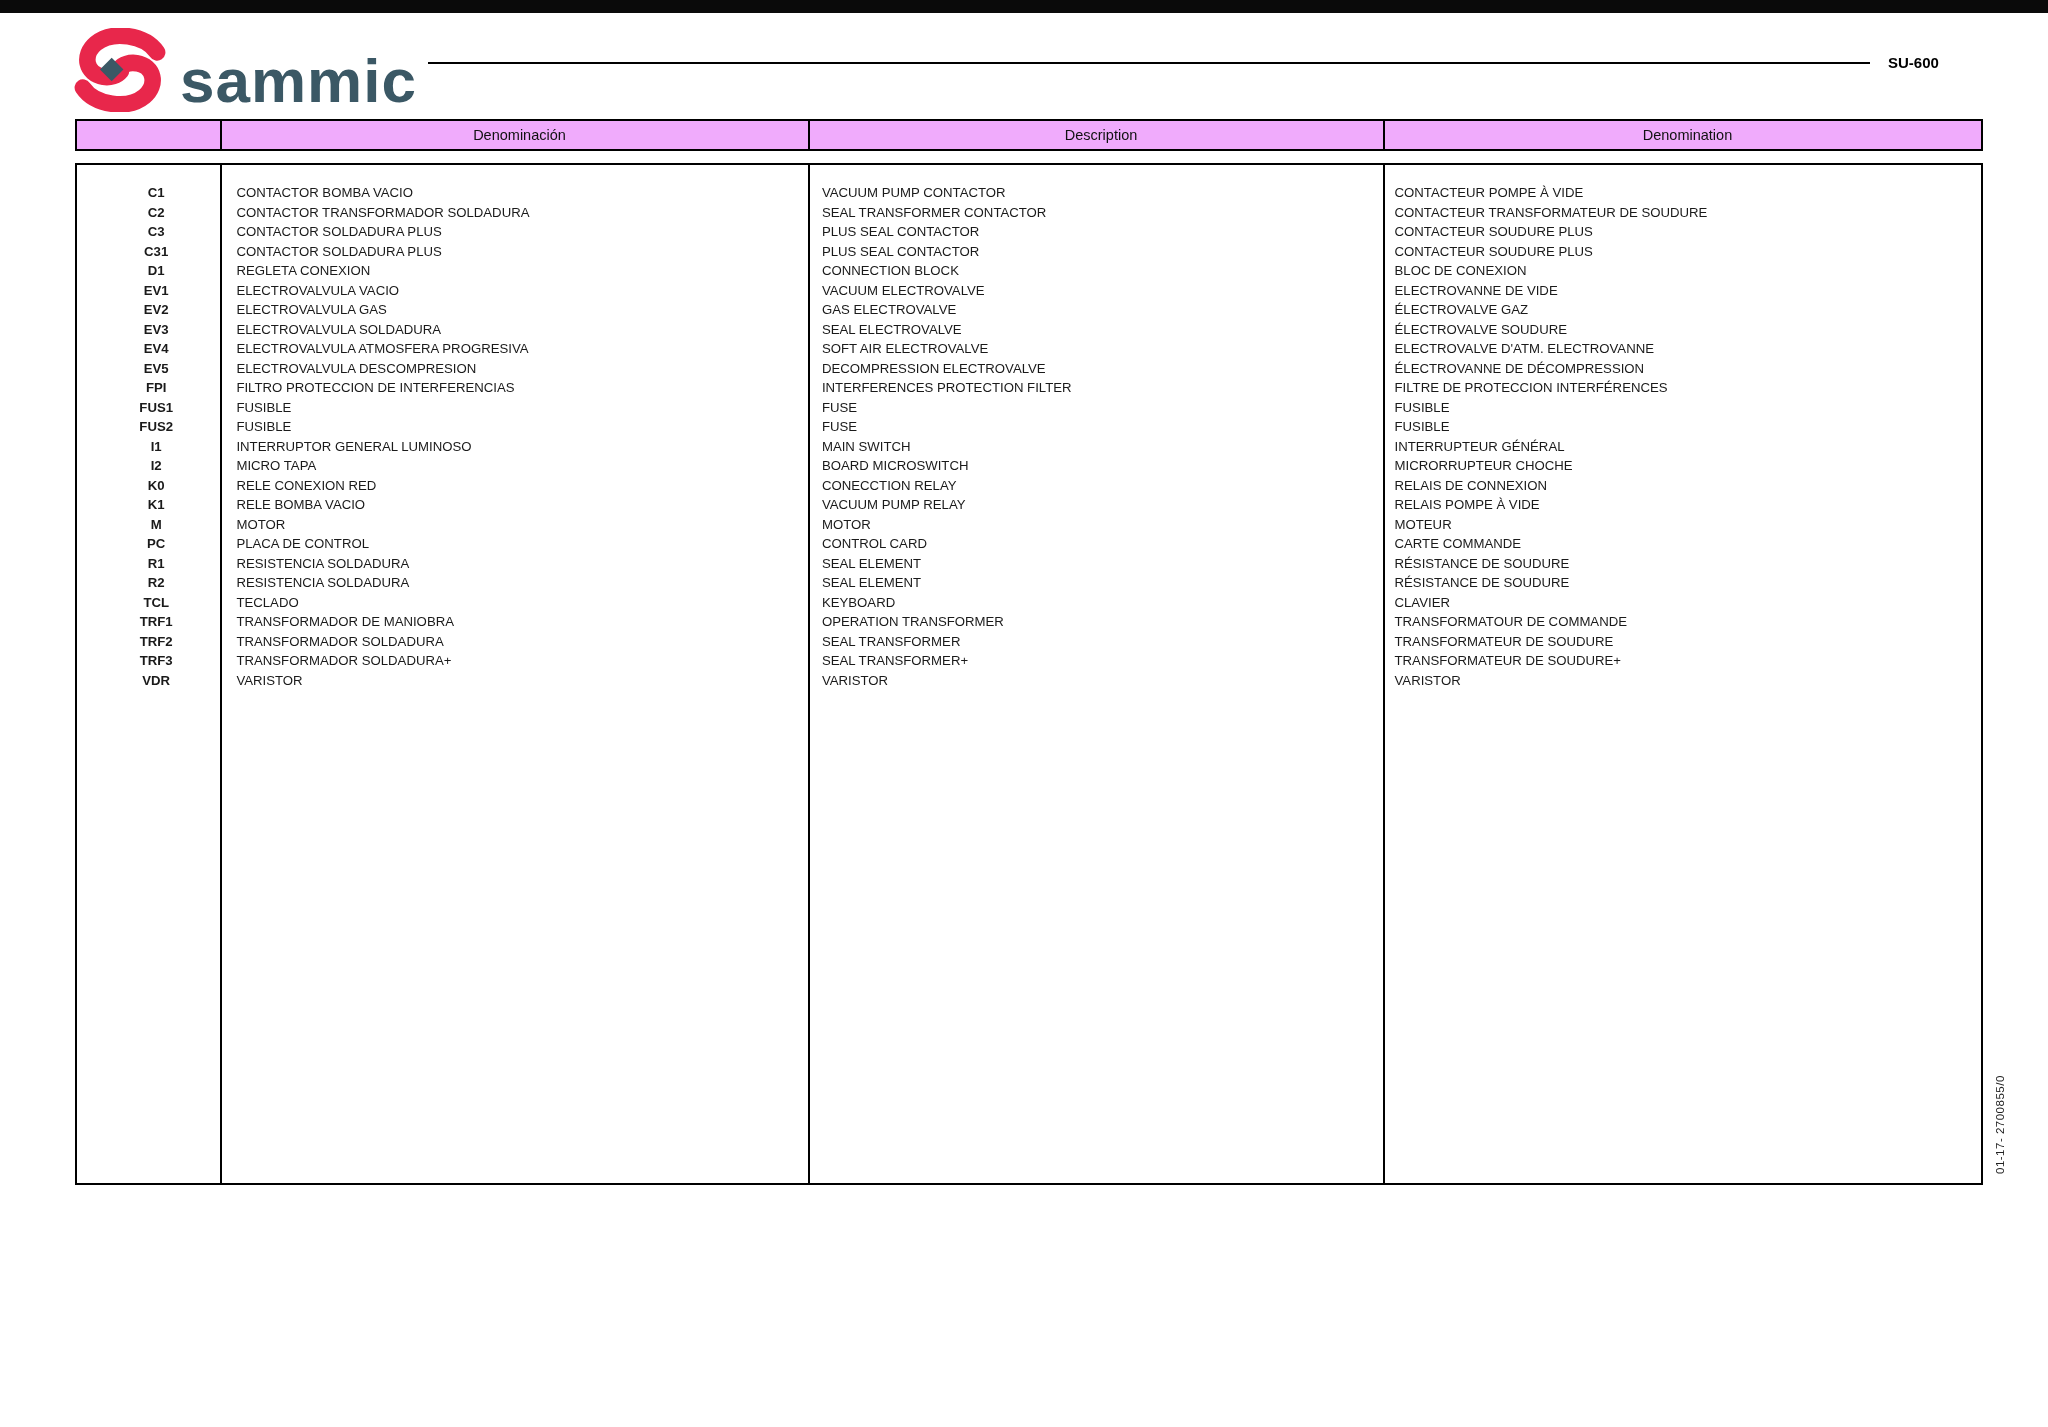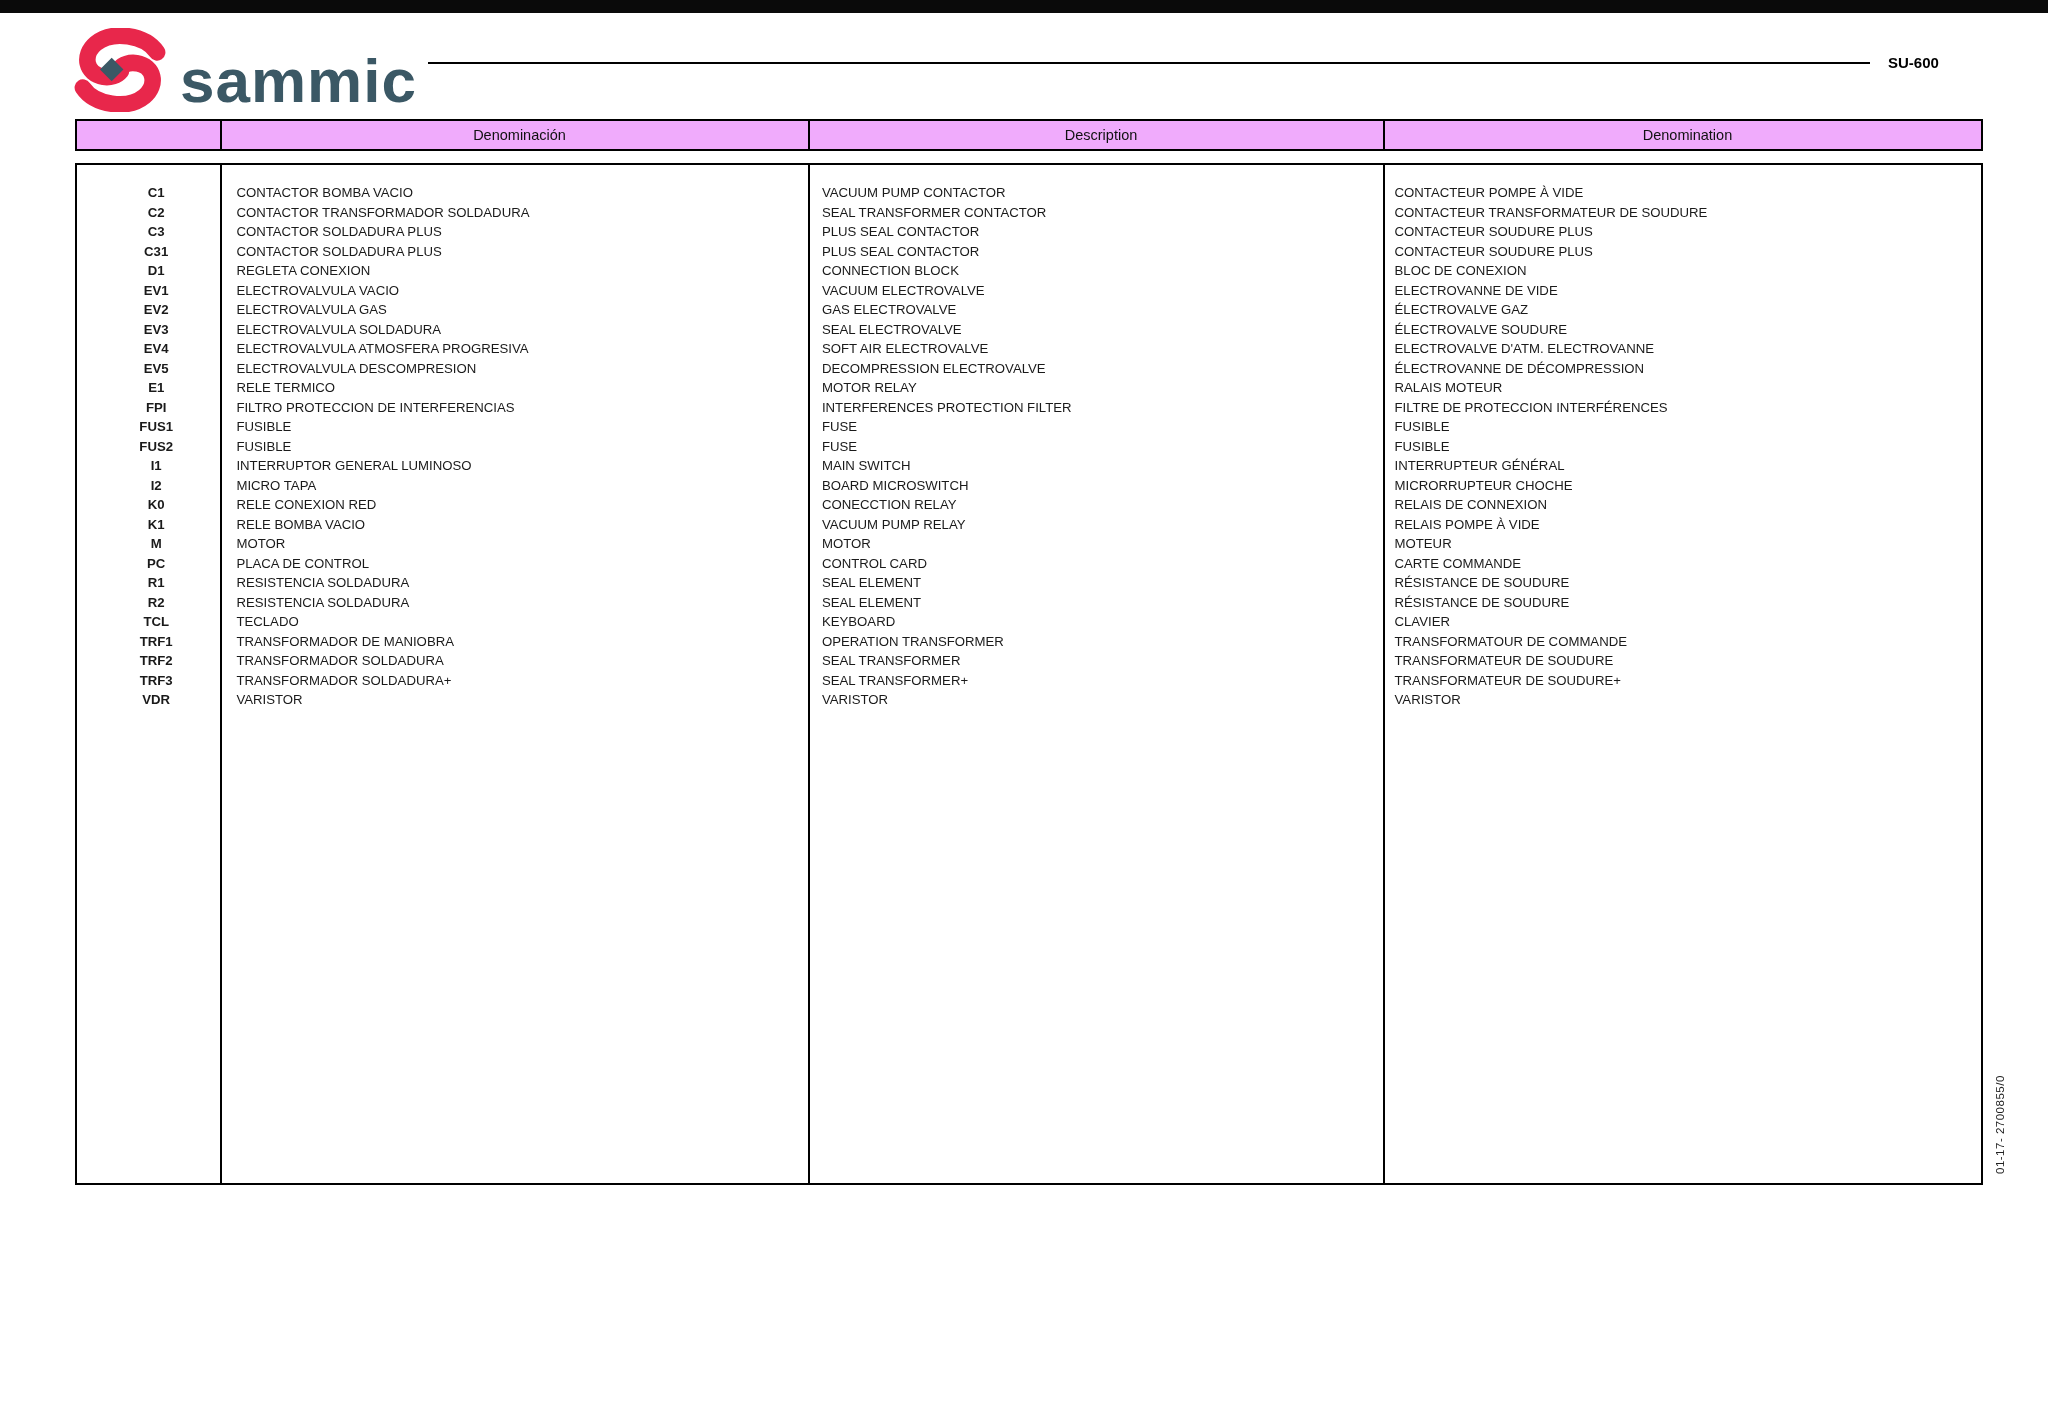--- a/index.html
+++ b/index.html
@@ -139,26 +139,20 @@
           <div class="cell col-2">SOFT AIR ELECTROVALVE</div>
           <div class="cell col-3">ELECTROVALVE D'ATM. ELECTROVANNE</div>
         </div>
         <div class="trow">
           <div class="cell col-0">EV5</div>
           <div class="cell col-1">ELECTROVALVULA DESCOMPRESION</div>
           <div class="cell col-2">DECOMPRESSION ELECTROVALVE</div>
           <div class="cell col-3">ÉLECTROVANNE DE DÉCOMPRESSION</div>
         </div>
         <div class="trow">
-          <div class="cell col-0">E1</div>
-          <div class="cell col-1">RELE TERMICO</div>
-          <div class="cell col-2">MOTOR RELAY</div>
-          <div class="cell col-3">RALAIS MOTEUR</div>
-        </div>
-        <div class="trow">
           <div class="cell col-0">FPI</div>
           <div class="cell col-1">FILTRO PROTECCION DE INTERFERENCIAS</div>
           <div class="cell col-2">INTERFERENCES PROTECTION FILTER</div>
           <div class="cell col-3">FILTRE DE PROTECCION INTERFÉRENCES</div>
         </div>
         <div class="trow">
           <div class="cell col-0">FUS1</div>
           <div class="cell col-1">FUSIBLE</div>
           <div class="cell col-2">FUSE</div>
           <div class="cell col-3">FUSIBLE</div>

